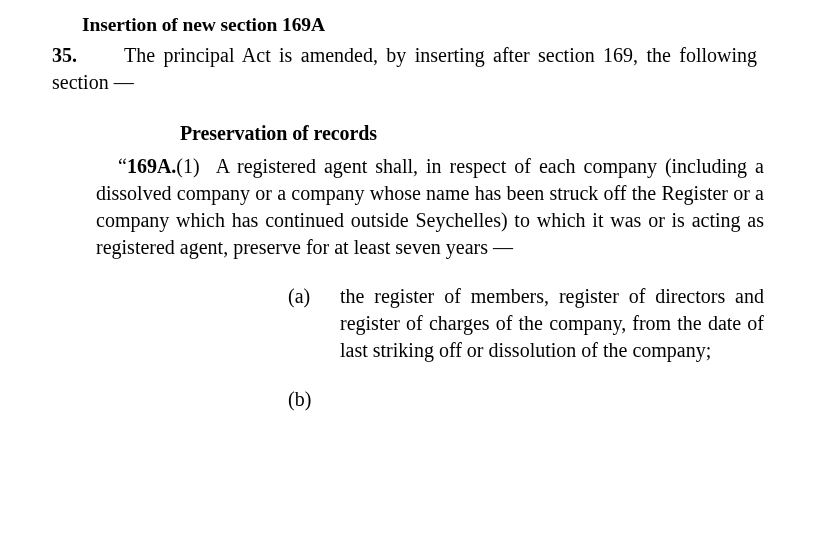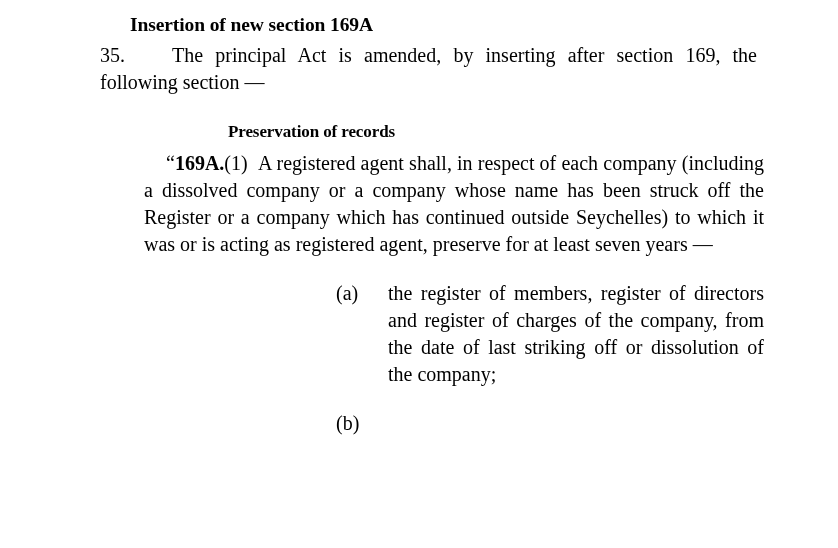--- a/index.html
+++ b/index.html
@@ -12,47 +12,47 @@
     background: #ffffff;
     font-family: "Liberation Serif", serif;
     color: #000000;
     overflow: hidden;
   }
   .page {
     position: relative;
     width: 832px;
     height: 548px;
     box-sizing: border-box;
-    padding: 14px 60px 0 100px;
+    padding: 14px 60px 0 52px;
   }
   .heading {
     font-weight: bold;
     font-size: 19.5px;
     letter-spacing: -0.1px;
     margin: 0 0 6px 30px;
   }
   .para {
     font-size: 20px;
     line-height: 27px;
     text-align: justify;
     margin: 0;
   }
   .para-35 {
     margin: 0 15px 0 0;
     text-indent: 0;
   }
   .num {
-    font-weight: normal;
+    font-weight: bold;
     display: inline-block;
     width: 72px;
     text-indent: 0;
   }
   .subheading {
     font-weight: bold;
-    font-size: 17px;
+    font-size: 20px;
     letter-spacing: -0.1px;
     margin: 26px 0 8px 128px;
   }
   .quote-block {
     margin: 0 8px 0 44px;
     font-size: 20px;
     line-height: 27px;
     text-align: justify;
   }
   .quote-block .lead {

